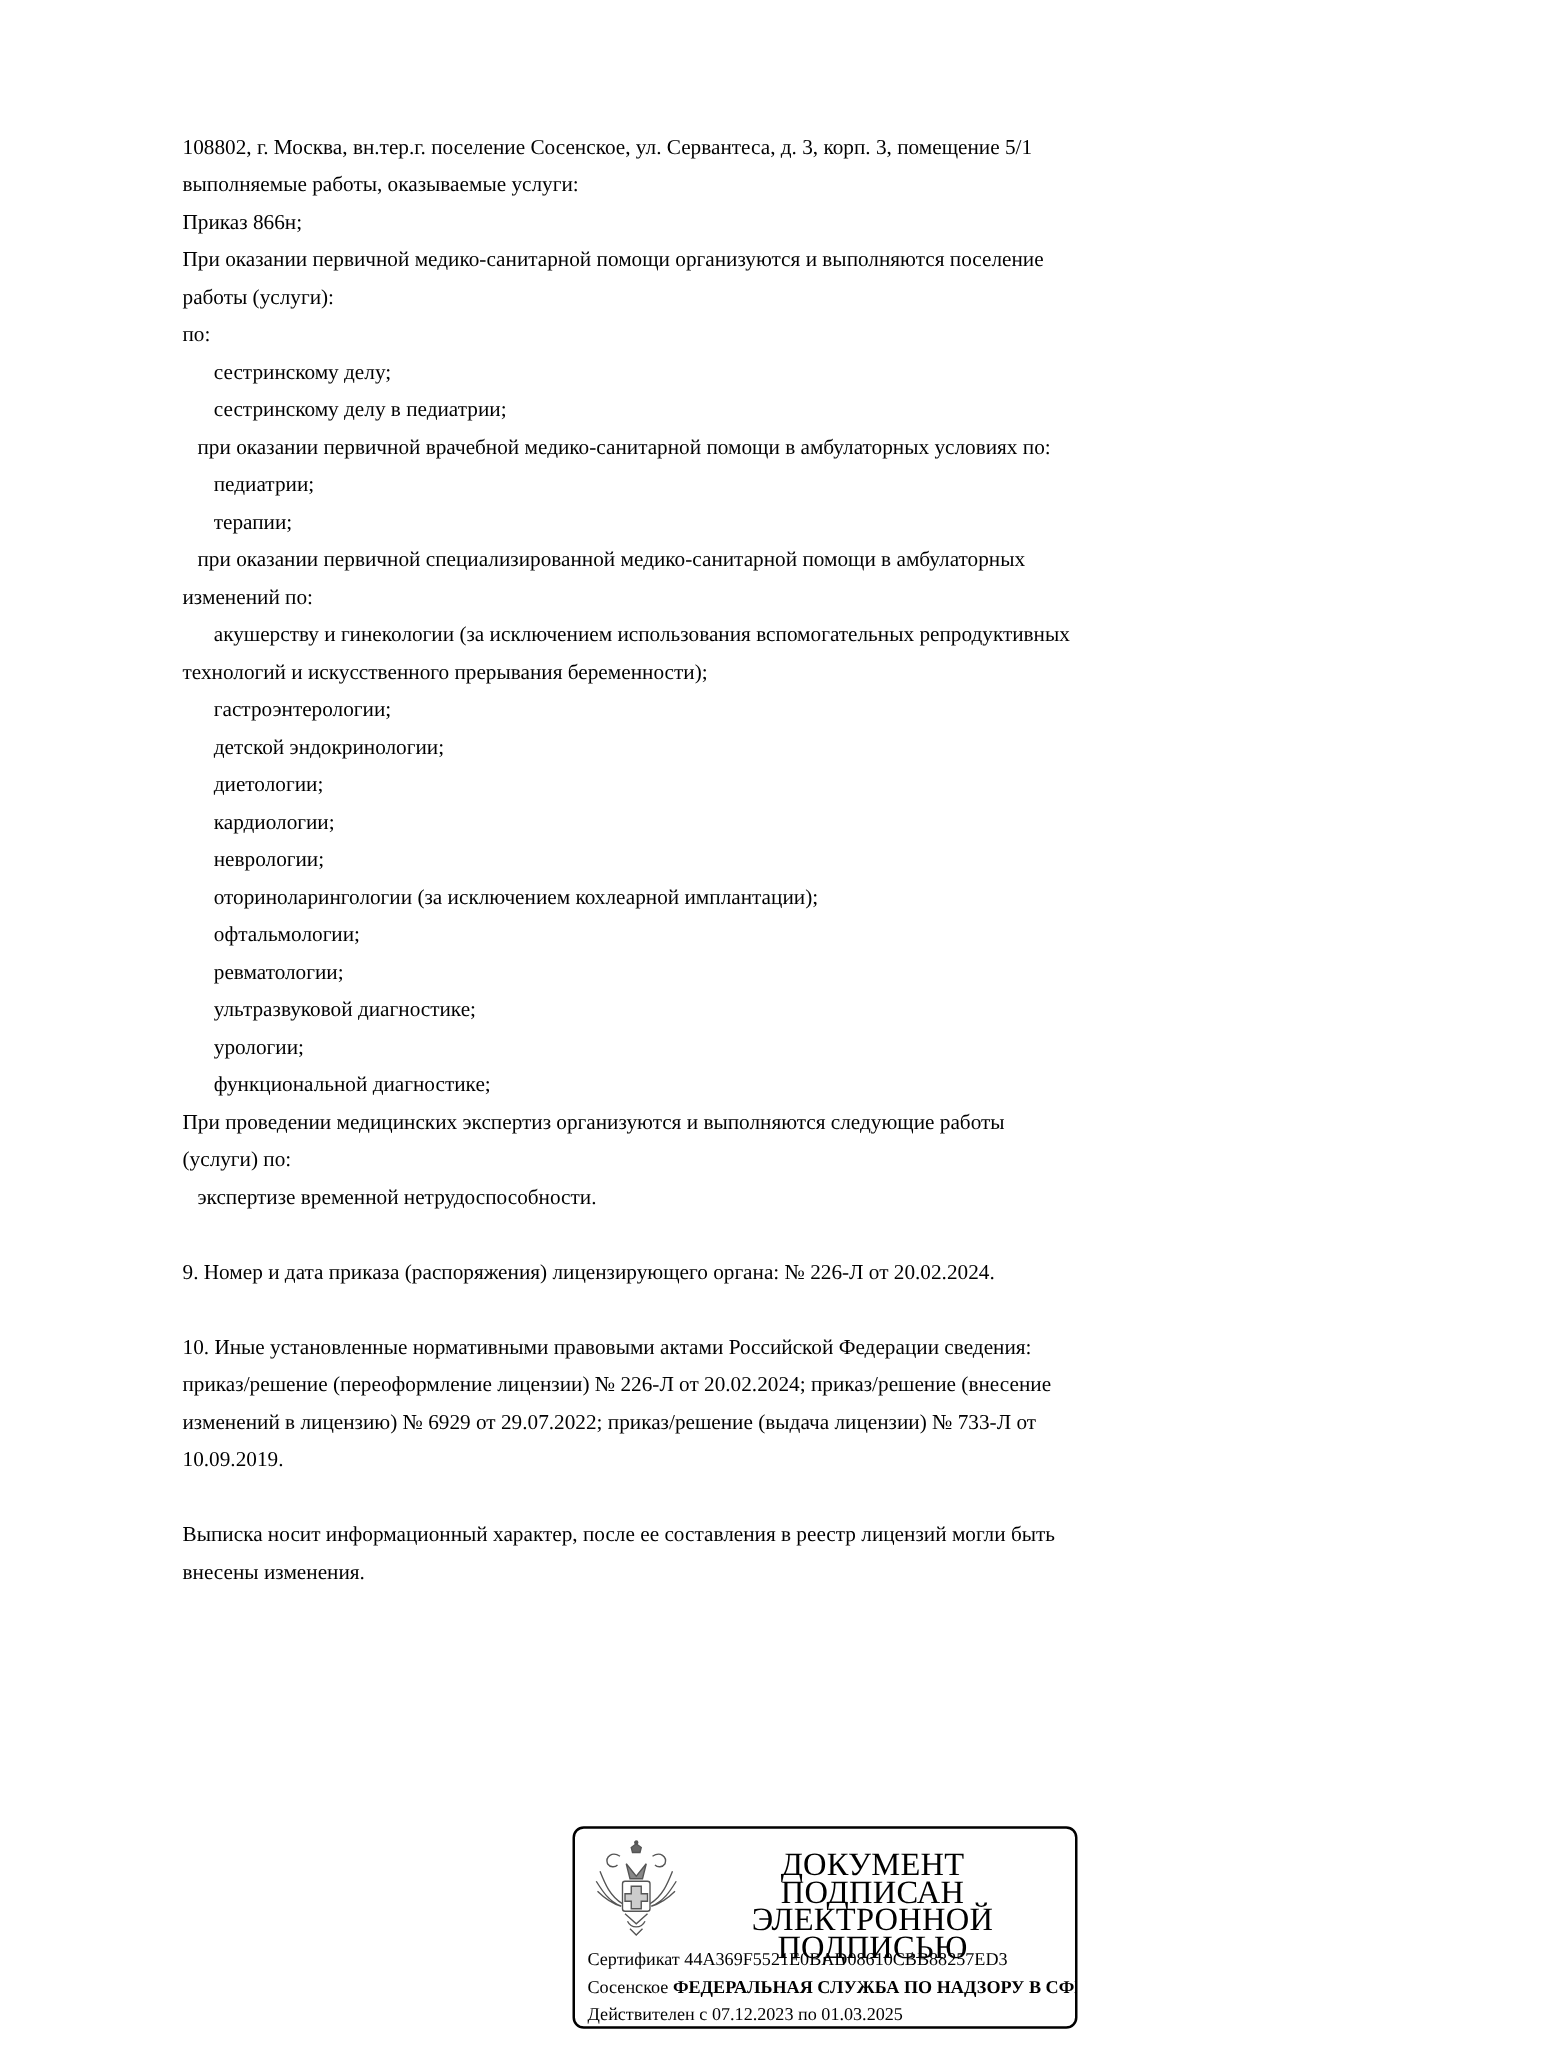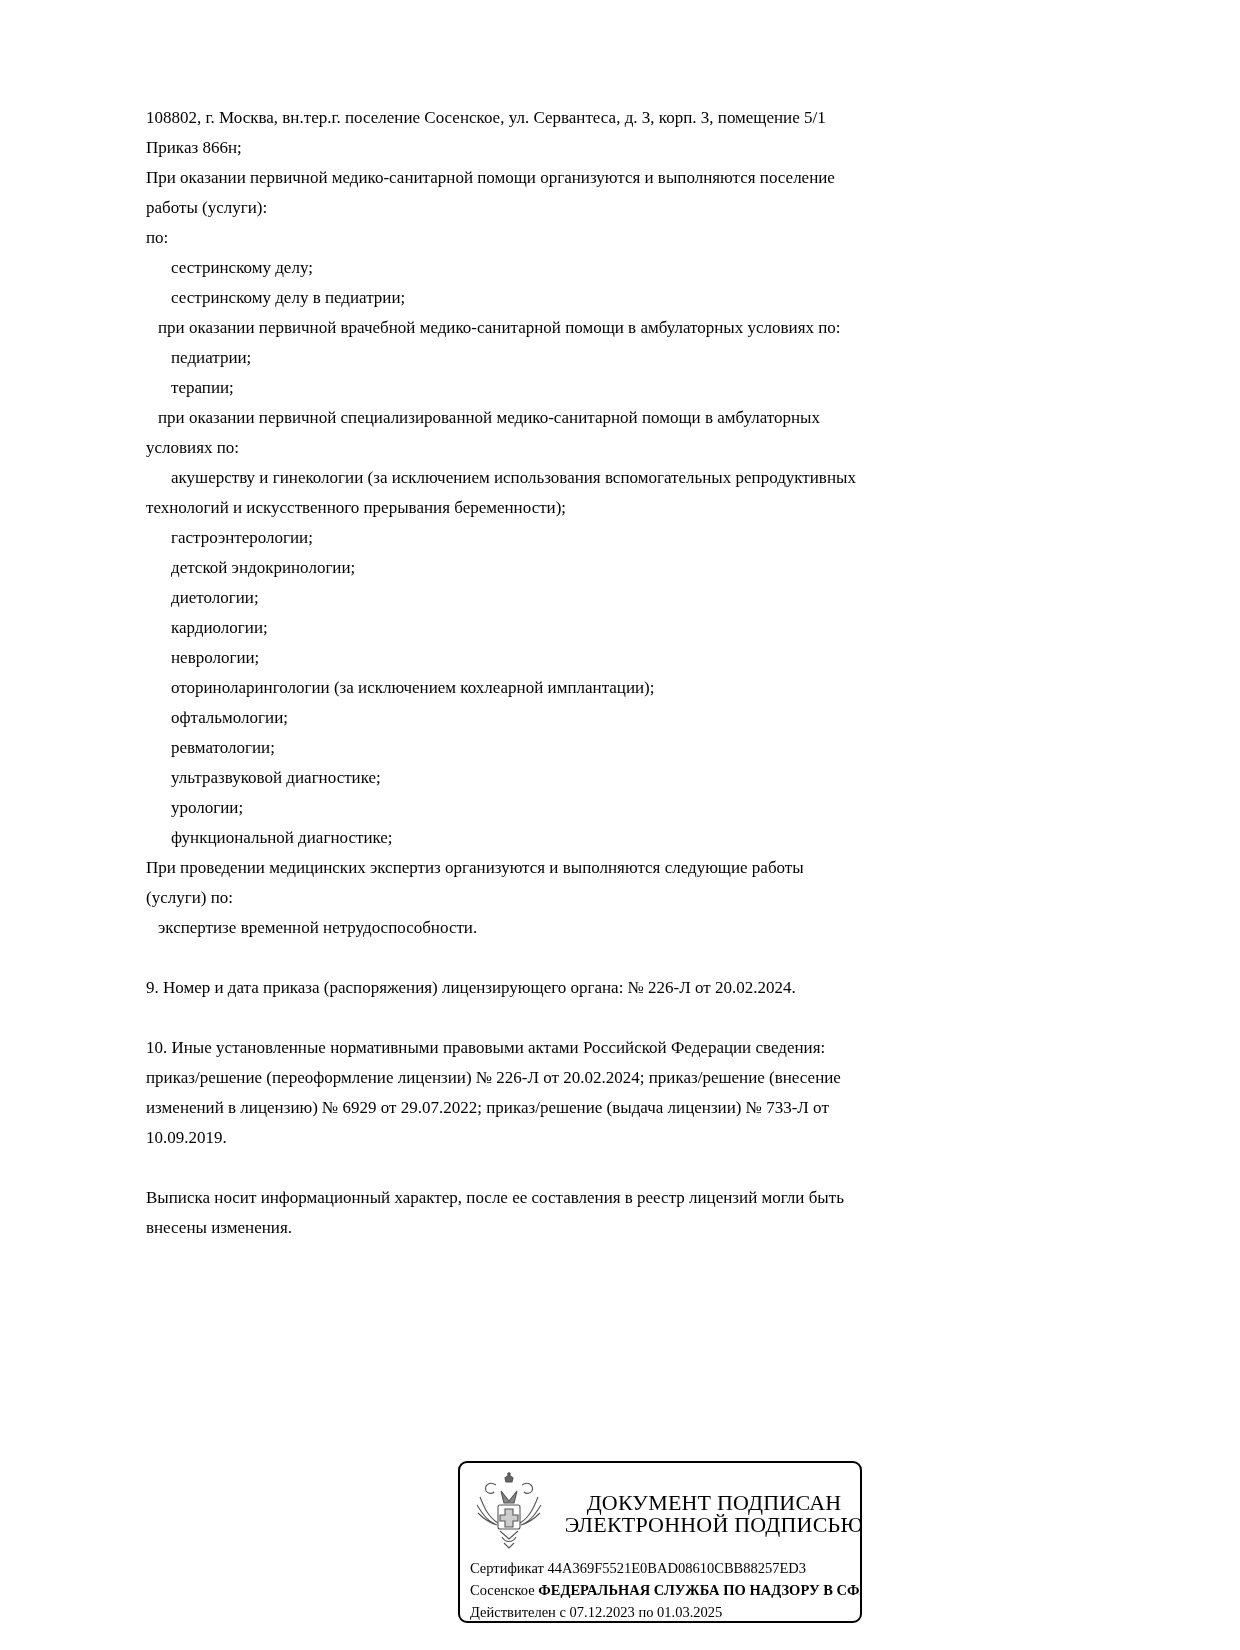--- a/index.html
+++ b/index.html
@@ -16,46 +16,47 @@
   .ind1 { padding-left: 12px; }
   .ind2 { padding-left: 25px; }
   .gap { height: 30px; }
   .stamp {
     position: absolute; left: 458px; top: 1461px; width: 404px; height: 162px;
     border: 2.5px solid #000; border-radius: 9px; box-sizing: border-box;
     overflow: hidden;
   }
   .emblem { position: absolute; left: 14px; top: 8px; width: 70px; height: 80px; }
   .stamp-title {
-    position: absolute; left: 104px; top: 18px; width: 300px; text-align: center;
-    font-size: 22px; line-height: 22px; letter-spacing: 0.2px; margin-top: 11px;
+    position: absolute; left: 88px; top: 18px; width: 300px; text-align: center;
+    font-size: 26px; line-height: 22px; letter-spacing: 0.2px;
   }
   .stamp-info {
     position: absolute; left: 10px; top: 94px; font-size: 14.5px; line-height: 22px;
     white-space: nowrap;
   }
   .stamp-info b { font-weight: bold; }
 </style>
 </head>
 <body>
 
 <div class="page-body">
   <div id="lines">
       <div class="line">108802, г. Москва, вн.тер.г. поселение Сосенское, ул. Сервантеса, д. 3, корп. 3, помещение 5/1</div>
+      <div class="line">выполняемые работы, оказываемые услуги:</div>
       <div class="line">Приказ 866н;</div>
       <div class="line">При оказании первичной медико-санитарной помощи организуются и выполняются поселение</div>
       <div class="line">работы (услуги):</div>
       <div class="line">по:</div>
       <div class="line ind2">сестринскому делу;</div>
       <div class="line ind2">сестринскому делу в педиатрии;</div>
       <div class="line ind1">при оказании первичной врачебной медико-санитарной помощи в амбулаторных условиях по:</div>
       <div class="line ind2">педиатрии;</div>
       <div class="line ind2">терапии;</div>
       <div class="line ind1">при оказании первичной специализированной медико-санитарной помощи в амбулаторных</div>
-      <div class="line">условиях по:</div>
+      <div class="line">изменений по:</div>
       <div class="line ind2">акушерству и гинекологии (за исключением использования вспомогательных репродуктивных</div>
       <div class="line">технологий и искусственного прерывания беременности);</div>
       <div class="line ind2">гастроэнтерологии;</div>
       <div class="line ind2">детской эндокринологии;</div>
       <div class="line ind2">диетологии;</div>
       <div class="line ind2">кардиологии;</div>
       <div class="line ind2">неврологии;</div>
       <div class="line ind2">оториноларингологии (за исключением кохлеарной имплантации);</div>
       <div class="line ind2">офтальмологии;</div>
       <div class="line ind2">ревматологии;</div>

